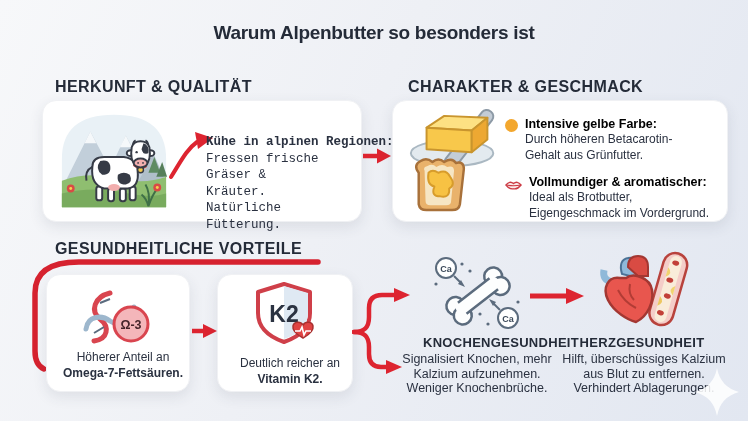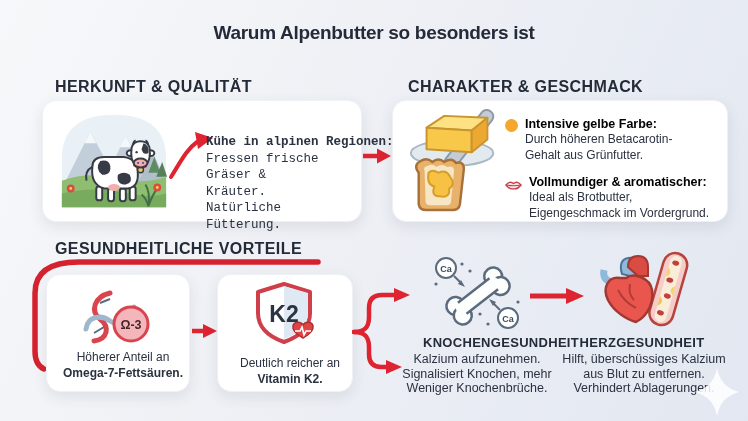--- a/index.html
+++ b/index.html
@@ -201,22 +201,22 @@
       <circle cx="32" cy="8" r="1.6"></circle>
         <circle cx="40" cy="15" r="1.6"></circle>
         <circle cx="6" cy="28" r="1.6"></circle>
       <circle cx="88" cy="46" r="1.6"></circle>
         <circle cx="58" cy="68" r="1.6"></circle>
         <circle cx="50" cy="58" r="1.6"></circle>
     </g>
   </svg>
   <div class="abs mini-h" style="left:392px; top:335px; width:170px;margin-left:24px;">KNOCHENGESUNDHEIT</div>
   <div class="abs" style="left:386px; top:352px; width:182px;">
+    <div class="mini-t">Signalisiert Knochen, mehr</div>
     <div class="mini-t">Kalzium aufzunehmen.</div>
-    <div class="mini-t">Signalisiert Knochen, mehr</div>
     <div class="mini-t">Weniger Knochenbrüche.</div>
   </div>
 
   <svg class="abs" style="left:528px; top:286px;" width="58" height="20" viewBox="0 0 58 20">
     <line x1="2" y1="10" x2="40" y2="10" stroke="#dd2430" stroke-width="5"></line>
     <polygon points="38,2 56,10 38,18" fill="#dd2430"></polygon>
   </svg>
 
   <svg class="abs" style="left:594px; top:250px;" width="96" height="80" viewBox="0 0 96 80">
     <g transform="rotate(16 74 40)">

